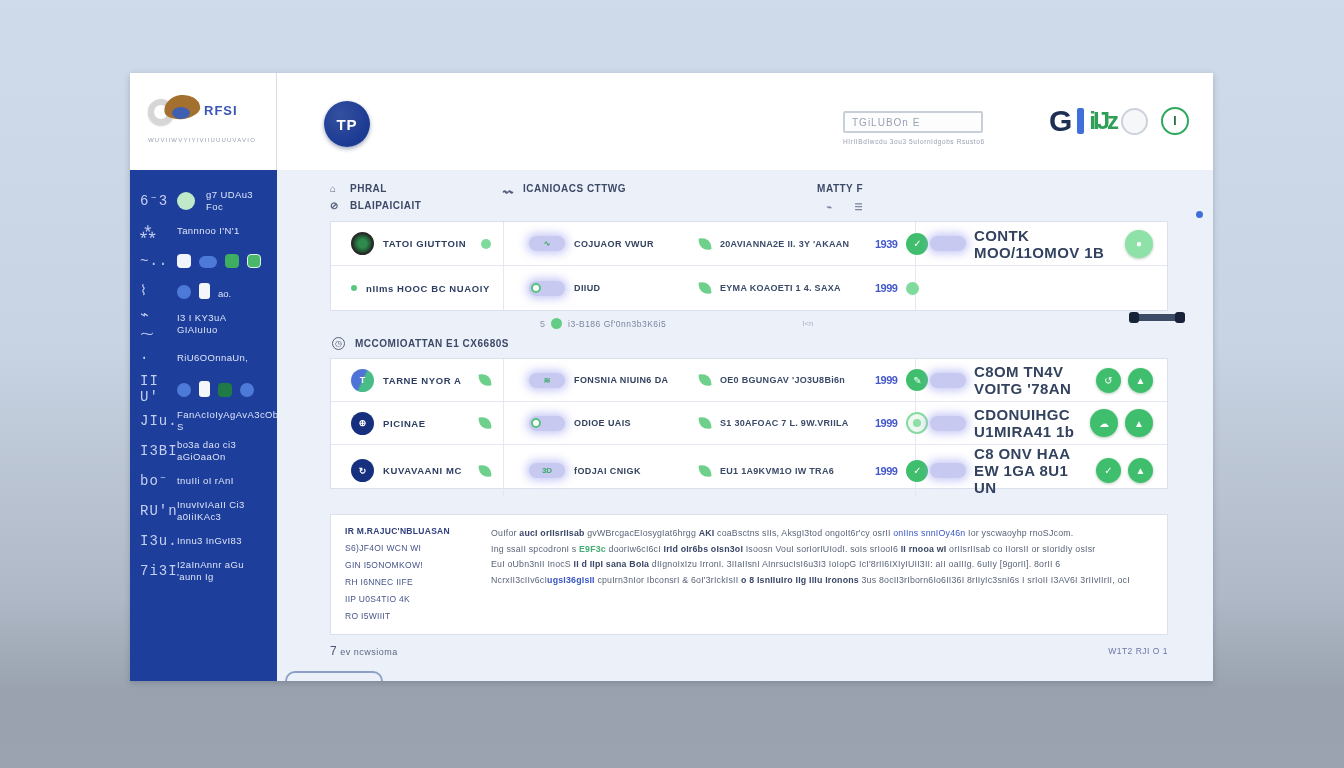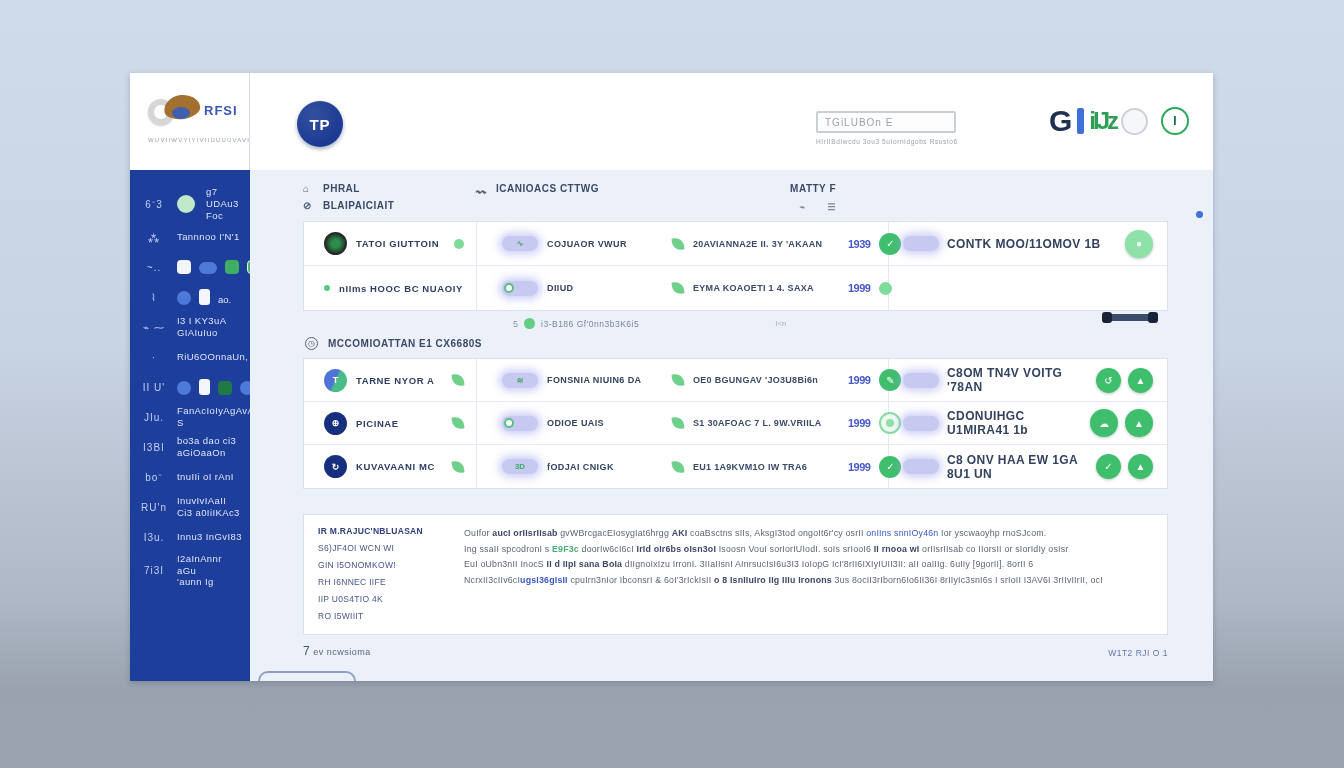--- a/index.html
+++ b/index.html
@@ -8,34 +8,34 @@
     font-family:"Liberation Sans", sans-serif;
     background: linear-gradient(180deg,#cfdaeb 0%, #c8d3e3 45%, #aeb8c6 78%, #99a2ae 90%, #9aa3af 100%);
     position:relative; overflow:hidden;
   }
   .card {
     position:absolute; left:130px; top:73px; width:1083px; height:608px;
     background:#fff; display:flex; box-shadow:0 2px 6px rgba(40,50,70,.25);
     overflow:hidden;
   }
   
-  .side { width:120px; display:flex; flex-direction:column; flex:none; }
+  .side { width:147px; display:flex; flex-direction:column; flex:none; }
   .side-logo { height:97px; background:#fff; border-right:1px solid #d9dde5; padding:22px 0 0 18px; position:relative; }
   .logo-mark { position:relative; width:100px; height:34px; }
   .logo-ring { position:absolute; left:0; top:4px; width:26px; height:26px; border-radius:50%;
     background:#fff; border:6px solid #d6d6d6; box-shadow:0 1px 2px rgba(0,0,0,.2); }
   .logo-swoosh { position:absolute; left:16px; top:0; width:36px; height:24px; border-radius:50% 50% 50% 50%/60% 60% 40% 40%;
     background:#a4702f; transform:rotate(-8deg); }
   .logo-blue { position:absolute; left:24px; top:12px; width:18px; height:12px; border-radius:50%;
     background:#3f5fb0; }
   .logo-text { position:absolute; left:56px; top:8px; font-size:13px; font-weight:bold; color:#3a56b4; letter-spacing:1px; }
   .logo-tag { margin-top:8px; font-size:6px; letter-spacing:1.2px; color:#959db0; }
   .side-nav { flex:1; background:#1d3e9a; padding:16px 8px 10px 10px; display:flex; flex-direction:column; gap:1px; }
   .nav-item { display:flex; align-items:center; gap:9px; min-height:29px; color:#dde4fa; cursor:pointer; }
-  .nav-glyph { width:28px; flex:none; font-size:10px; color:#c4cff2; letter-spacing:1px; text-align:center; }
+  .nav-glyph { width:28px; flex:none; font-size:14px; color:#c4cff2; letter-spacing:1px; text-align:left;font-family:Liberation Mono, monospace; }
   .nav-label { font-size:9.5px; letter-spacing:.4px; white-space:pre-line; line-height:1.25; }
   .nav-avatar { width:18px; height:18px; border-radius:50%; background:#bfe9c8; flex:none; margin-right:2px; }
   .chips { display:flex; gap:8px; align-items:flex-end; }
   .chip { width:14px; height:14px; border-radius:4px; display:inline-block; }
   .chip.white { background:#f2f5fb; }
   .chip.bluepill { background:#4d79d8; border-radius:7px; width:18px; height:12px; }
   .chip.green { background:#3fae63; }
   .chip.greensq { background:#49b86a; border:1px solid #dff3e2; }
   .chip.bluec { background:#4d79d8; border-radius:50%; }
   .chip.tallwhite { background:#f4f6fa; width:11px; height:16px; border-radius:3px; }
@@ -89,21 +89,21 @@
   .slabel { font-size:9px; font-weight:bold; color:#33425f; width:116px; letter-spacing:.4px; flex:none; }
   .leaf { width:12px; height:12px; background:#6fd08c; border-radius:1px 9px 1px 9px; transform:rotate(-5deg); flex:none; }
   .c3text { font-size:9px; font-weight:bold; color:#3a4a68; width:146px; letter-spacing:.3px; flex:none; }
   .badge { font-size:11px; font-weight:bold; color:#4558c9; letter-spacing:-.5px; flex:none; }
   .bic { width:22px; height:22px; border-radius:50%; display:flex; align-items:center; justify-content:center;
     color:#fff; font-size:10px; flex:none; }
   .bic.solid { background:#3fbf6d; }
   .bic.small { width:13px; height:13px; background:#7edb9b; }
   .bic.ring { background:#eef8f1; border:2px solid #86dba2; }
   .bic.ring i { width:8px; height:8px; border-radius:50%; background:#8edfa7; }
-  .c4label { font-size:12px; font-weight:bold; color:#33425f; letter-spacing:.4px; flex:1; }
+  .c4label { font-size:15px; font-weight:bold; color:#33425f; letter-spacing:.4px; flex:1; }
   .actions { display:flex; gap:7px; margin-left:auto; }
   .btn { width:25px; height:25px; border-radius:50%; background:#3fbf6d; color:#fff; display:flex;
     align-items:center; justify-content:center; font-size:10px; box-shadow:0 1px 3px rgba(20,80,40,.3); cursor:pointer; }
   .btn.light { background:#8ee2a8; }
   .btn.big { width:28px; height:28px; }
   .blob { width:34px; height:24px; border-radius:8px; background:#a9e8bd; opacity:.75; filter:blur(1.5px); }
   
   .divider-note { display:flex; align-items:center; margin:7px 0 3px 210px; gap:6px; }
   .dn-pre { font-size:9px; color:#8a93a8; }
   .dn-dot { width:11px; height:11px; border-radius:50%; background:#63cd85; }
@@ -118,21 +118,21 @@
   .info-box { margin-top:25px; background:#fff; border:1px solid #dbe1ec; display:flex; gap:18px; padding:11px 14px 13px; }
   .info-list { width:128px; flex:none; display:flex; flex-direction:column; gap:7px; }
   .il-line { font-size:8.5px; color:#47558a; letter-spacing:.3px; }
   .il-line.first { font-weight:bold; color:#31407c; }
   .info-par { flex:1; font-size:8.8px; line-height:1.78; color:#5a6478; letter-spacing:.2px; }
   .info-par .b { font-weight:bold; color:#3b4766; }
   .info-par .l { color:#3a57c4; }
   .info-par .bl { color:#3a57c4; font-weight:bold; }
   .info-par .g { color:#43ad74; font-weight:bold; }
   
-  .foot { display:flex; justify-content:space-between; align-items:flex-end; margin-top:9px; }
+  .foot { display:flex; justify-content:space-between; align-items:center; margin-top:9px; }
   .foot-left { font-size:9px; color:#5c6880; letter-spacing:.5px; }
   .foot-left b { font-size:12px; font-weight:normal; color:#4a5670; }
   .foot-right { font-size:8.5px; color:#6a76a8; letter-spacing:.5px; }
   .partial-pill { position:absolute; bottom:-10px; left:8px; width:98px; height:20px;
     border:2px solid #8fa0c8; border-radius:10px; background:transparent; }
   
   .scroll-thumb { position:absolute; left:855px; top:144px; width:50px; height:7px; background:#3c4c66; border-radius:3px; }
   .scroll-thumb::before, .scroll-thumb::after { content:""; position:absolute; top:-2px; width:10px; height:11px;
     background:#18233a; border-radius:3px; }
   .scroll-thumb::before { left:-3px; } .scroll-thumb::after { right:-3px; }

